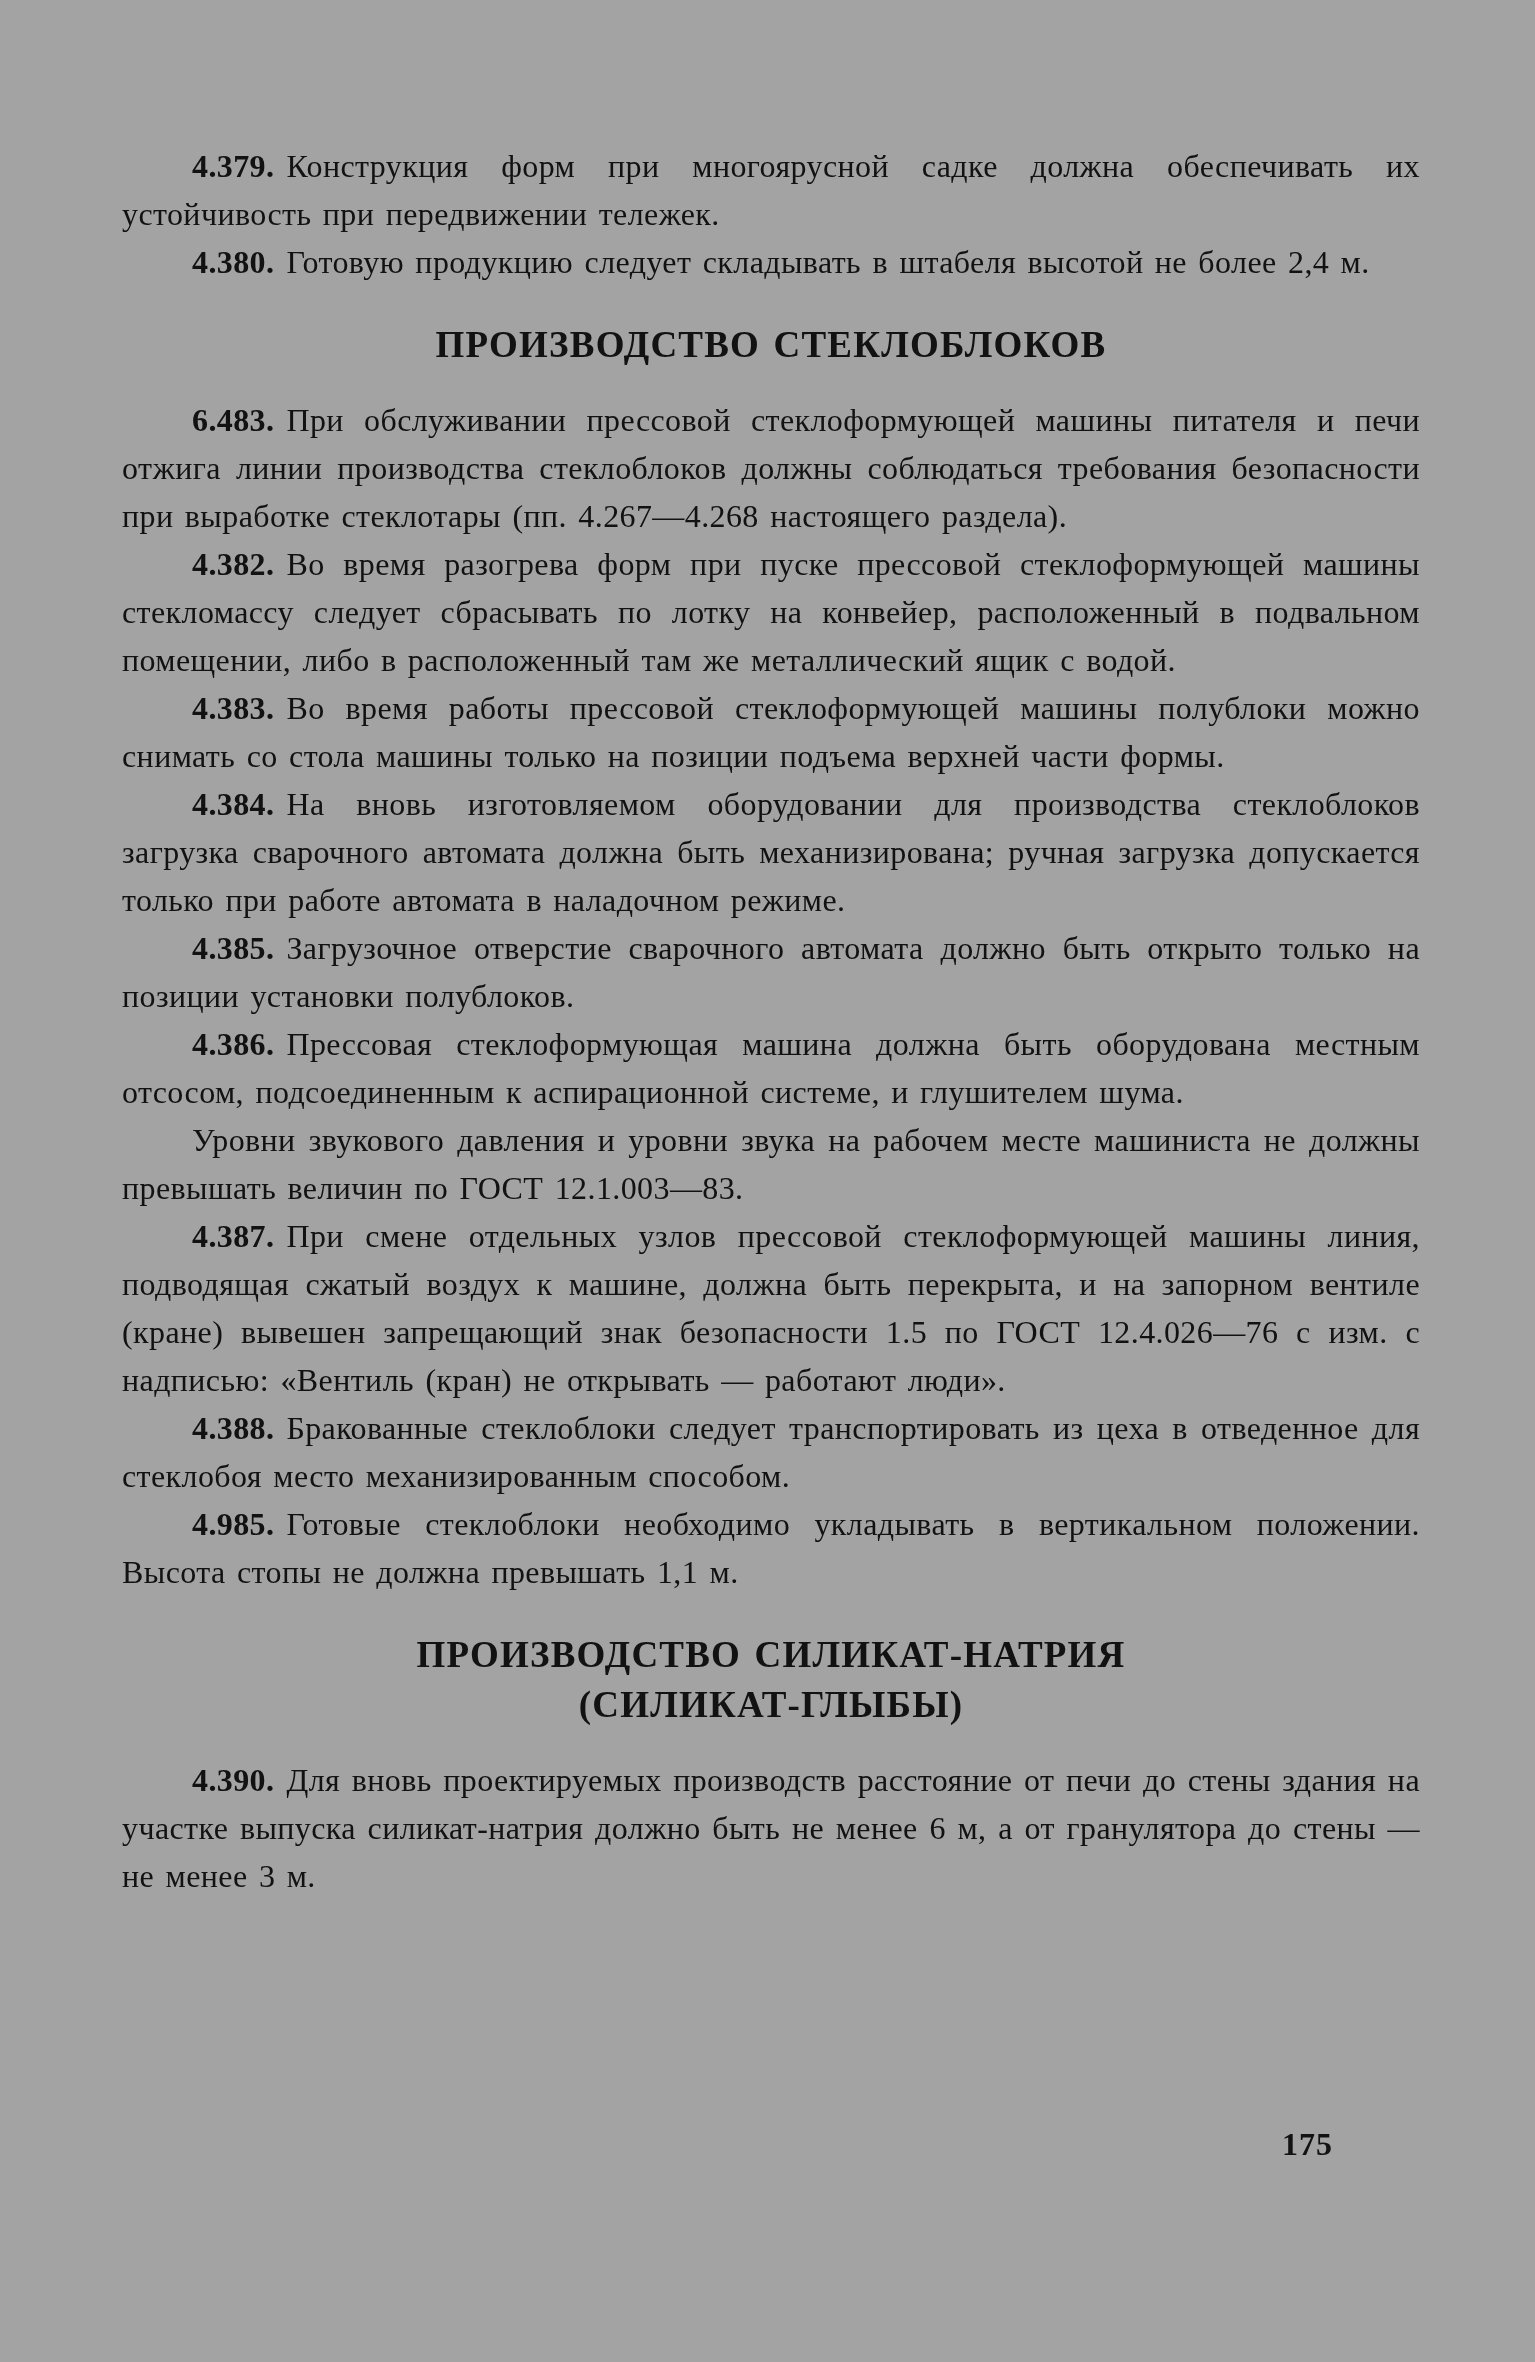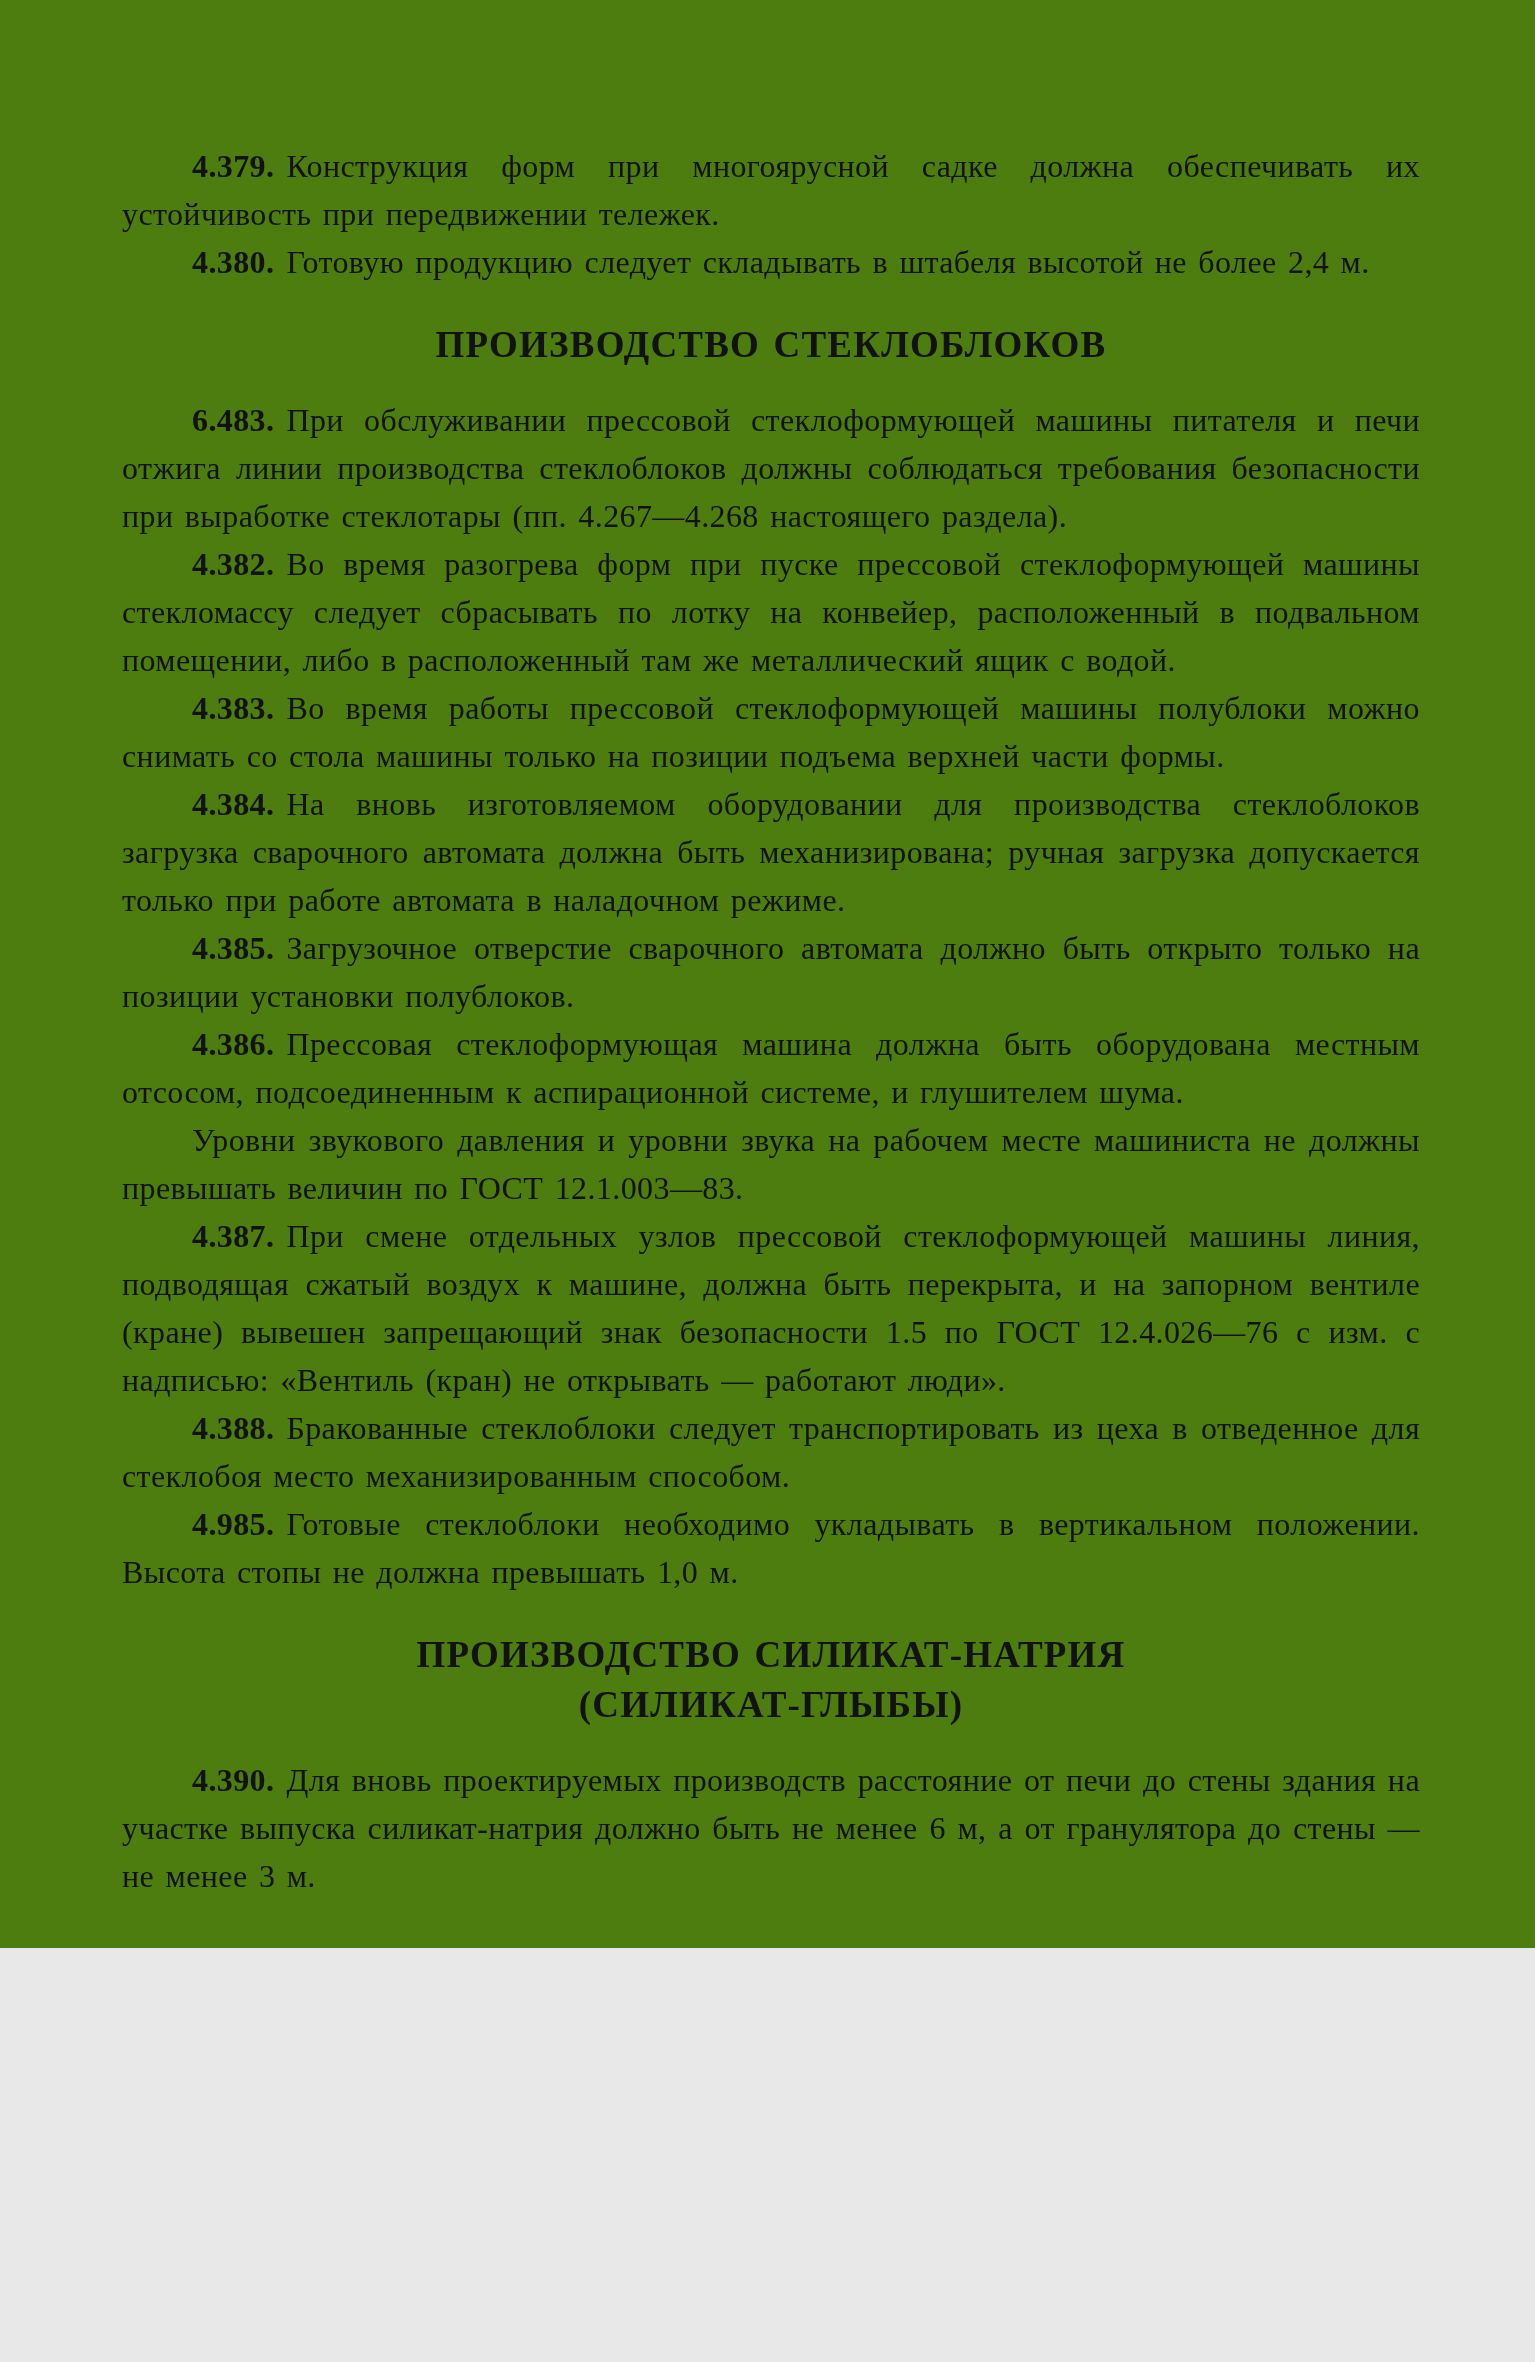--- a/index.html
+++ b/index.html
@@ -3,23 +3,23 @@
 <meta charset="utf-8">
 <style>
   html, body {
     margin: 0;
     padding: 0;
     background: #e8e8e8;
   }
   .page {
     position: relative;
     width: 1535px;
-    height: 1948px;
+    height: 2362px;
     margin: 0 auto;
-    background: #4d7c0f;
+    background: #a3a3a3;
     color: #121212;
     font-family: "Liberation Serif", "DejaVu Serif", serif;
     box-sizing: border-box;
     padding: 142px 115px 0 122px;
     overflow: hidden;
   }
   .body-text {
     font-size: 32px;
     line-height: 48px;
     text-align: justify;
@@ -92,21 +92,21 @@
       <p class="para"><span class="pnum">4.385.</span><span>Загрузочное отверстие сварочного автомата должно быть открыто только на позиции установки полублоков.</span></p>
 
       <p class="para"><span class="pnum">4.386.</span><span>Прессовая стеклоформующая машина должна быть оборудована местным отсосом, подсоединенным к аспирационной системе, и глушителем шума.</span></p>
 
       <p class="para"><span class="pnum"></span><span>Уровни звукового давления и уровни звука на рабочем месте машиниста не должны превышать величин по ГОСТ 12.1.003—83.</span></p>
 
       <p class="para"><span class="pnum">4.387.</span><span>При смене отдельных узлов прессовой стеклоформующей машины линия, подводящая сжатый воздух к машине, должна быть перекрыта, и на запорном вентиле (кране) вывешен запрещающий знак безопасности 1.5 по ГОСТ 12.4.026—76 с изм. с надписью: «Вентиль (кран) не открывать — работают люди».</span></p>
 
       <p class="para"><span class="pnum">4.388.</span><span>Бракованные стеклоблоки следует транспортировать из цеха в отведенное для стеклобоя место механизированным способом.</span></p>
 
-      <p class="para"><span class="pnum">4.985.</span><span>Готовые стеклоблоки необходимо укладывать в вертикальном положении. Высота стопы не должна превышать 1,0 м.</span></p>
+      <p class="para"><span class="pnum">4.985.</span><span>Готовые стеклоблоки необходимо укладывать в вертикальном положении. Высота стопы не должна превышать 1,1 м.</span></p>
     </div>
 
     <h2 class="section-heading section2-heading">
       <span class="hline">ПРОИЗВОДСТВО СИЛИКАТ-НАТРИЯ</span>
       <span class="hline">(СИЛИКАТ-ГЛЫБЫ)</span>
     </h2>
 
     <div class="section2">
       <p class="para"><span class="pnum">4.390.</span><span>Для вновь проектируемых производств расстояние от печи до стены здания на участке выпуска силикат-натрия должно быть не менее 6 м, а от гранулятора до стены — не менее 3 м.</span></p>
     </div>

